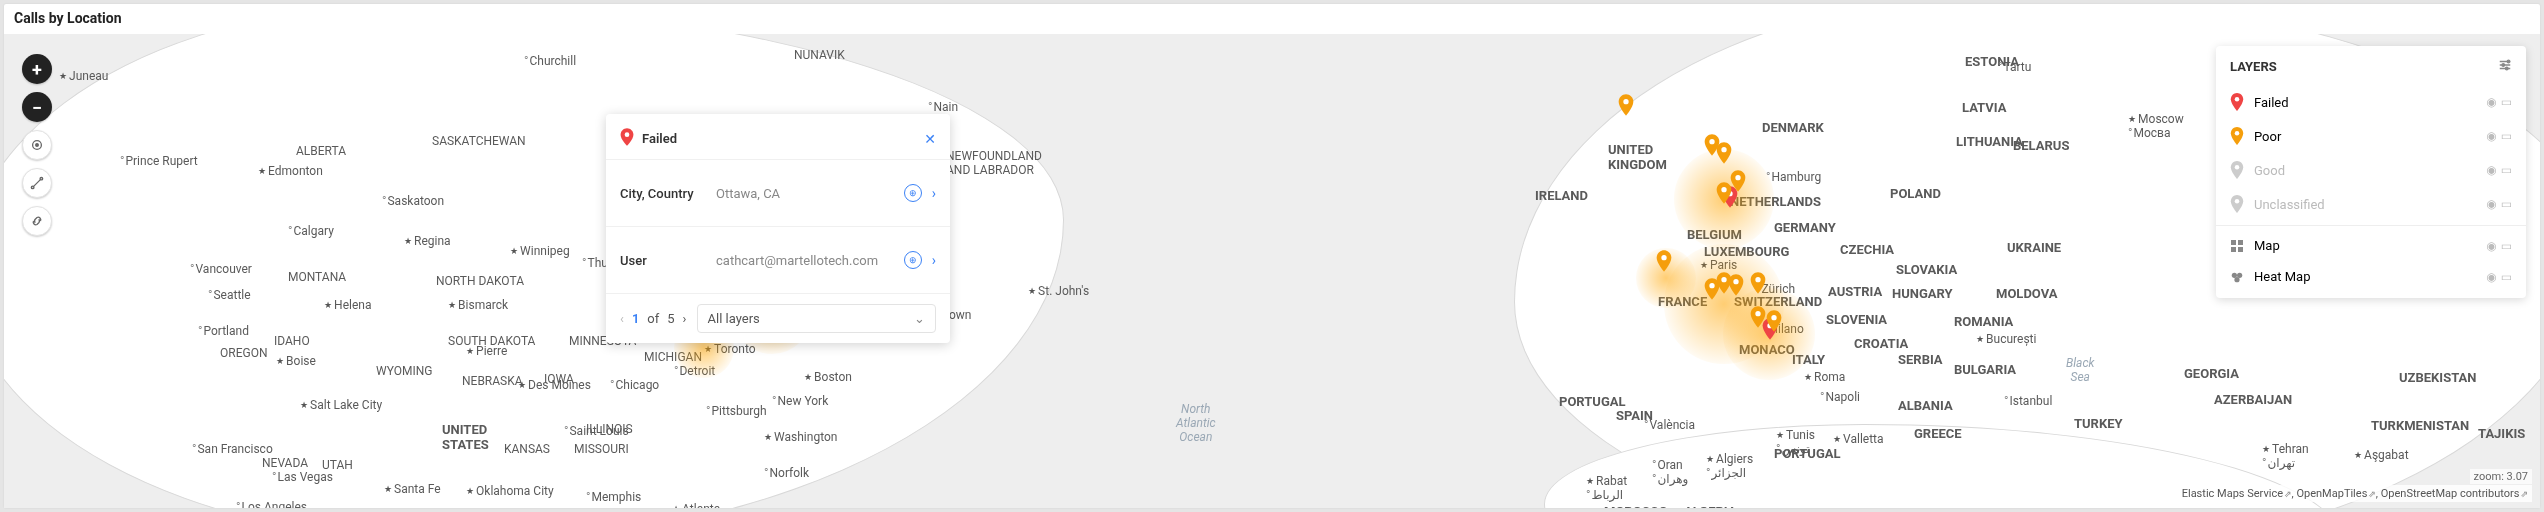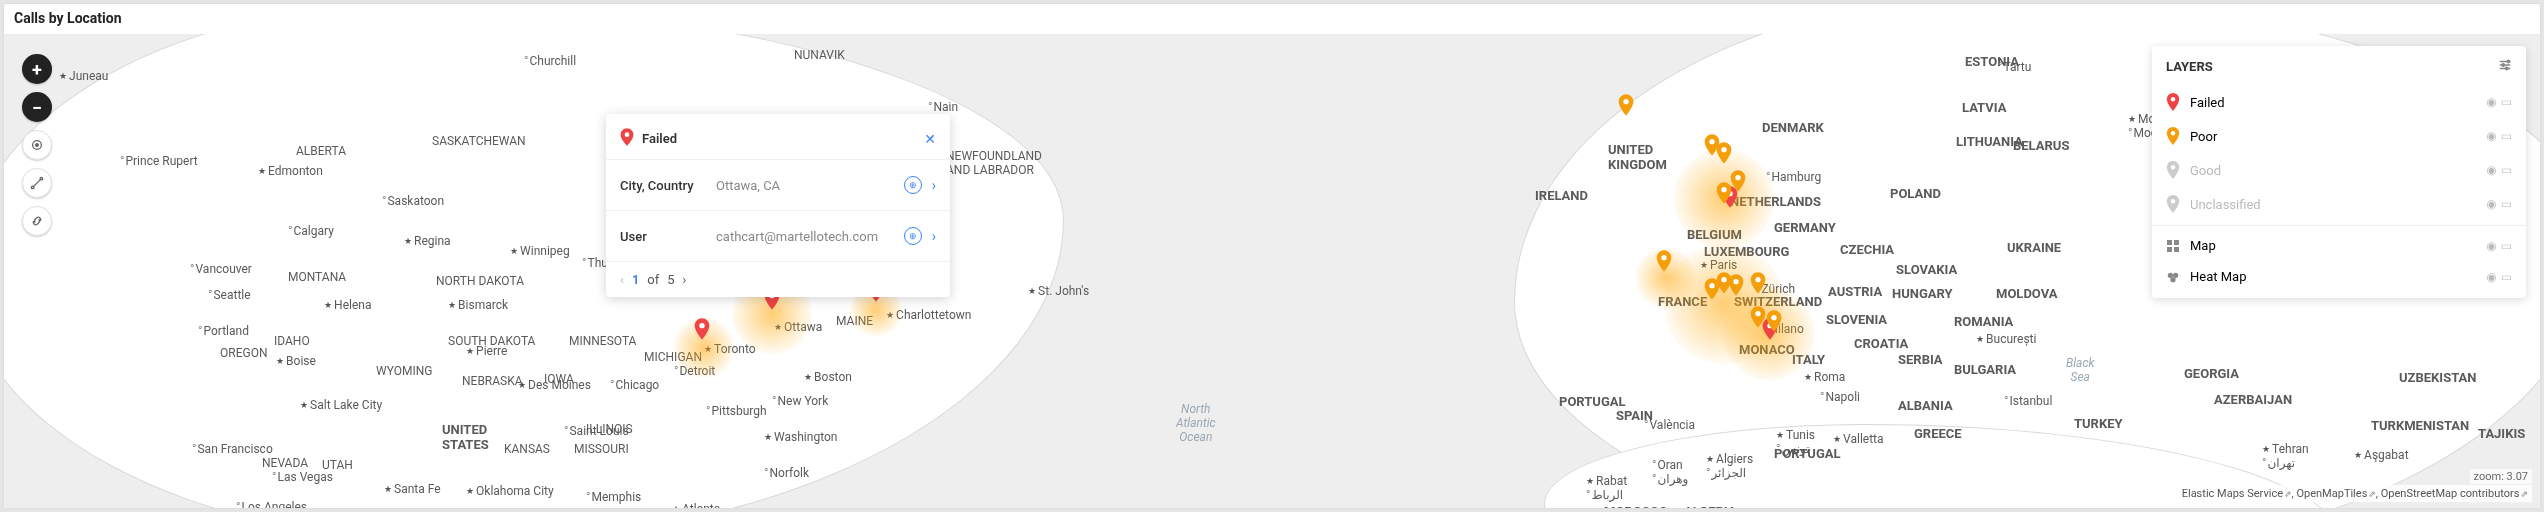--- a/index.html
+++ b/index.html
@@ -111,21 +111,21 @@
   flex: 1;
 }
 .popup-header .close {
   color: #3b82f6;
   cursor: pointer;
   font-size: 14px;
 }
 .popup-row {
   display: flex;
   align-items: center;
-  padding: 16px 14px;
+  padding: 24px 14px;
   border-top: 1px solid #f0f0f0;
 }
 .popup-row .label { color: #333; font-weight: 500; width: 96px; }
 .popup-row .value { color: #888; flex: 1; }
 .popup-row .row-actions {
   display: flex;
   gap: 10px;
   align-items: center;
 }
 .mini-icon {
@@ -168,21 +168,21 @@
   align-items: center;
   justify-content: space-between;
   color: #555;
   cursor: pointer;
 }
 
 .layers-panel {
   position: absolute;
   right: 14px;
   top: 42px;
-  width: 374px;
+  width: 310px;
   background: #fff;
   border-radius: 4px;
   box-shadow: 0 2px 10px rgba(0,0,0,.15);
   z-index: 20;
   font-size: 13px;
   padding-bottom: 6px;
 }
 .layers-header {
   display: flex;
   justify-content: space-between;
@@ -523,20 +523,24 @@
       </span>
     </div>
     <div class="popup-footer">
       <div class="pager">
         <span class="nav">‹</span>
         <span class="current">1</span>
         <span>of</span>
         <span>5</span>
         <span class="nav active">›</span>
       </div>
+      <div class="layer-select">
+        <span>All layers</span>
+        <span style="color:#888;">⌄</span>
+      </div>
     </div>
   </div>
 
   <div class="layers-panel">
     <div class="layers-header">
       <span>LAYERS</span>
       <span style="color:#888;cursor:pointer;">
         <svg width="14" height="14" viewBox="0 0 16 16" fill="none" stroke="#888" stroke-width="1.5">
             <path d="M2 4h12M2 8h12M2 12h12"></path>
             <circle cx="12" cy="4" r="1.5" fill="#888"></circle>

